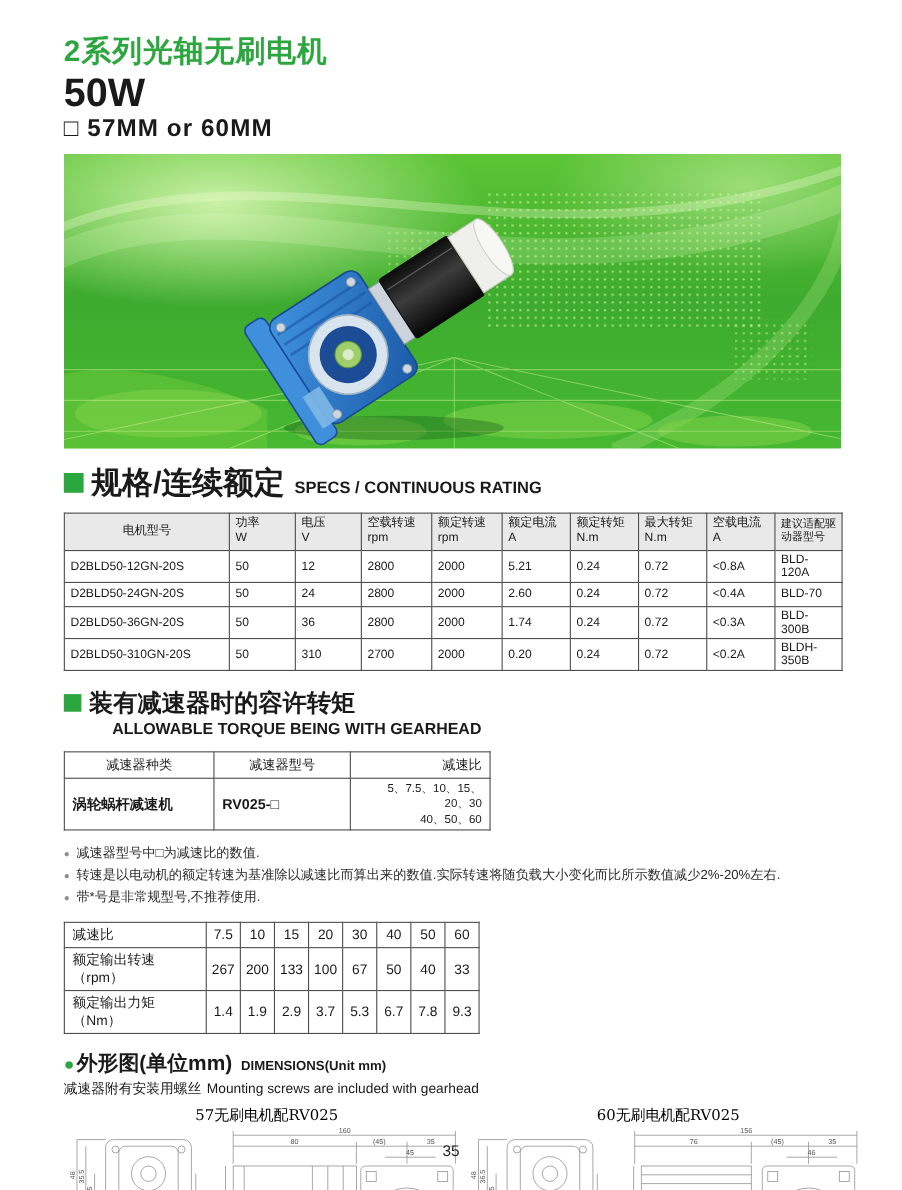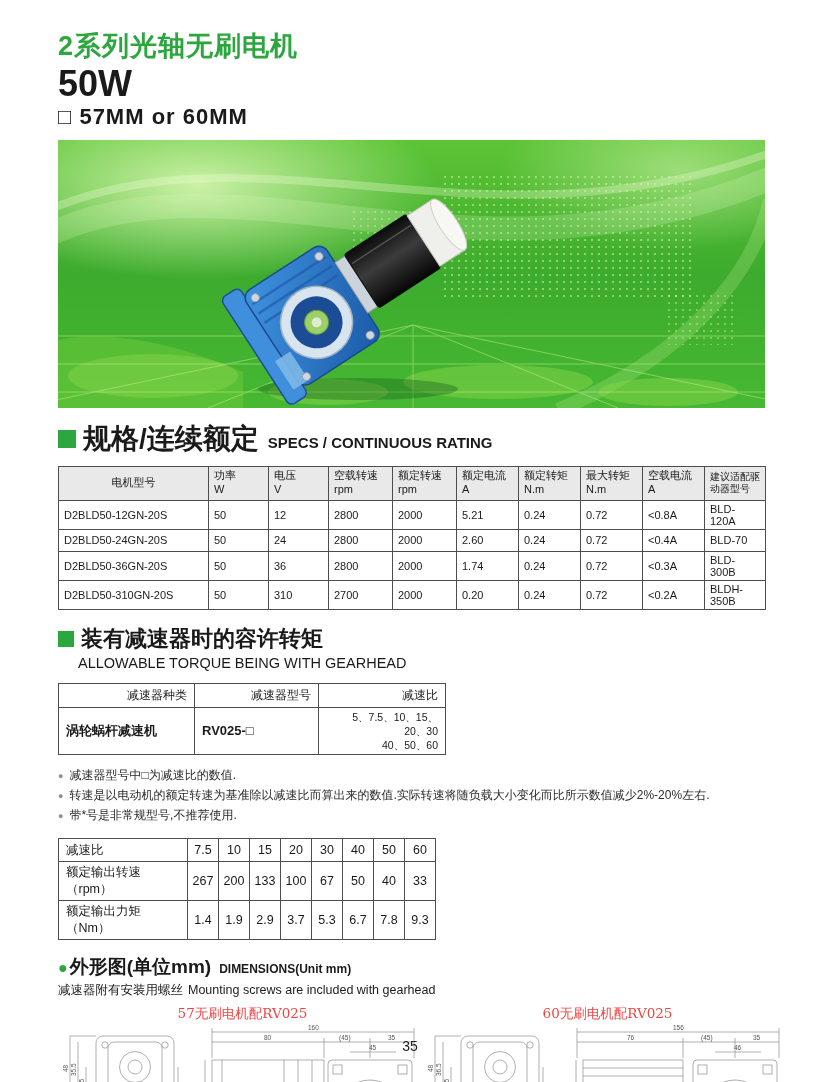--- a/index.html
+++ b/index.html
@@ -14,33 +14,33 @@
 
   
   .banner { margin-top:10px; width:707px; height:268px; position:relative; overflow:hidden; }
   .banner svg { display:block; }
 
   
   .sec { display:flex; align-items:baseline; margin-top:12px; }
   .sq { width:18px; height:18px; background:#2ca63e; display:inline-block; margin-right:7px; align-self:center; }
   .sec-zh { font-size:28px; font-weight:bold; }
   .sec-en { font-size:15px; font-weight:bold; margin-left:9px; }
-  .sec2-en { font-size:14.5px; font-weight:normal; margin-left:20px; margin-top:1px; }
+  .sec2-en { font-size:14.5px; font-weight:bold; margin-left:44px; margin-top:1px; }
 
   
   table { border-collapse:collapse; table-layout:fixed; }
   .spec-table { width:707px; margin-top:8px; font-size:11px; }
   .spec-table th, .spec-table td { border:1px solid #4d4d4d; font-weight:normal; text-align:left; padding:2px 5px; vertical-align:middle; }
   .spec-table thead th { background:#e9e9e9; height:34px; line-height:1.25; }
   .spec-table thead th.cent { text-align:center; }
   .spec-table tbody td { height:22px; }
 
   .gear-table { width:387px; margin-top:12px; }
   .gear-table th, .gear-table td { border:1px solid #4d4d4d; padding:2px 7px; vertical-align:middle; }
-  .gear-table th { font-size:12px; font-weight:normal; text-align:right; height:24px; }
+  .gear-table th { font-size:12px; font-weight:normal; text-align:center; height:24px; }
   .gear-table th.r, .gear-table td.r { text-align:right; }
   .gear-table td { height:38px; font-size:13px; font-weight:bold; }
   .gear-table td.r { font-size:10.5px; font-weight:normal; line-height:1.35;padding-left:16px; }
 
   .notes { margin-top:12px; font-size:12px; color:#2b2b2b; }
   .note-line { margin:3px 0; display:flex; align-items:baseline; }
   .note-dot { color:#8f8f8f; font-size:9px; margin-right:6px; }
 
   .ratio-table { width:377px; margin-top:14px; font-size:12.5px; }
   .ratio-table th, .ratio-table td { border:1px solid #4d4d4d; padding:2px 4px; height:23px; }
@@ -51,21 +51,21 @@
   .dim-head { margin-top:14px; display:flex; align-items:baseline; }
   .dot-green { color:#2ca63e; font-size:16px; margin-right:2px; }
   .dim-zh { font-size:19px; font-weight:bold; }
   .dim-en { font-size:12px; font-weight:bold; margin-left:8px; }
   .dim-sub { font-size:12.5px; margin-top:2px; }
   .dim-sub .en { margin-left:5px; }
 
   
   .drawings { display:flex; margin-top:6px; margin-left:2px; }
   .dwg-block { width:368px; }
-  .dwg-title { text-align:center; font-family:"DejaVu Serif",serif; font-size:13.5px; color:#ef4444; margin-bottom:1px; }
+  .dwg-title { text-align:center; font-family:"DejaVu Serif",serif; font-size:13.5px; color:#000000; margin-bottom:1px; }
   svg.dwg line, svg.dwg rect, svg.dwg circle, svg.dwg path, svg.dwg ellipse { stroke:#8e8e8e; stroke-width:0.7; fill:none; }
   svg.dwg text { stroke:none; fill:#555; font-size:6.5px; font-family:"Liberation Sans",sans-serif; }
   svg.dwg text.big { font-size:8.5px; fill:#333; }
 
   .page-num { position:absolute; bottom:28px; left:0; width:820px; text-align:center; font-size:14px; color:#222; }
 </style>
 </head>
 <body>
 
 <div class="content">

